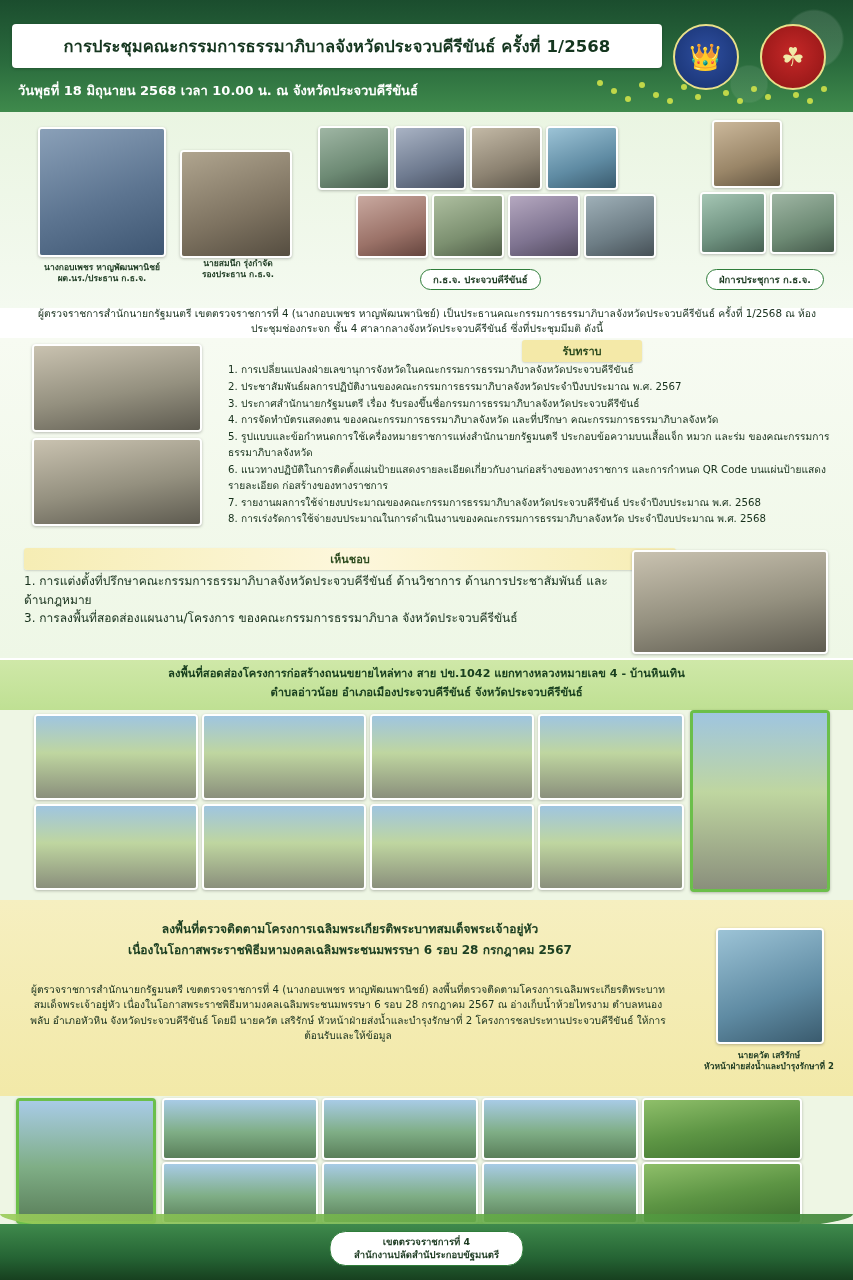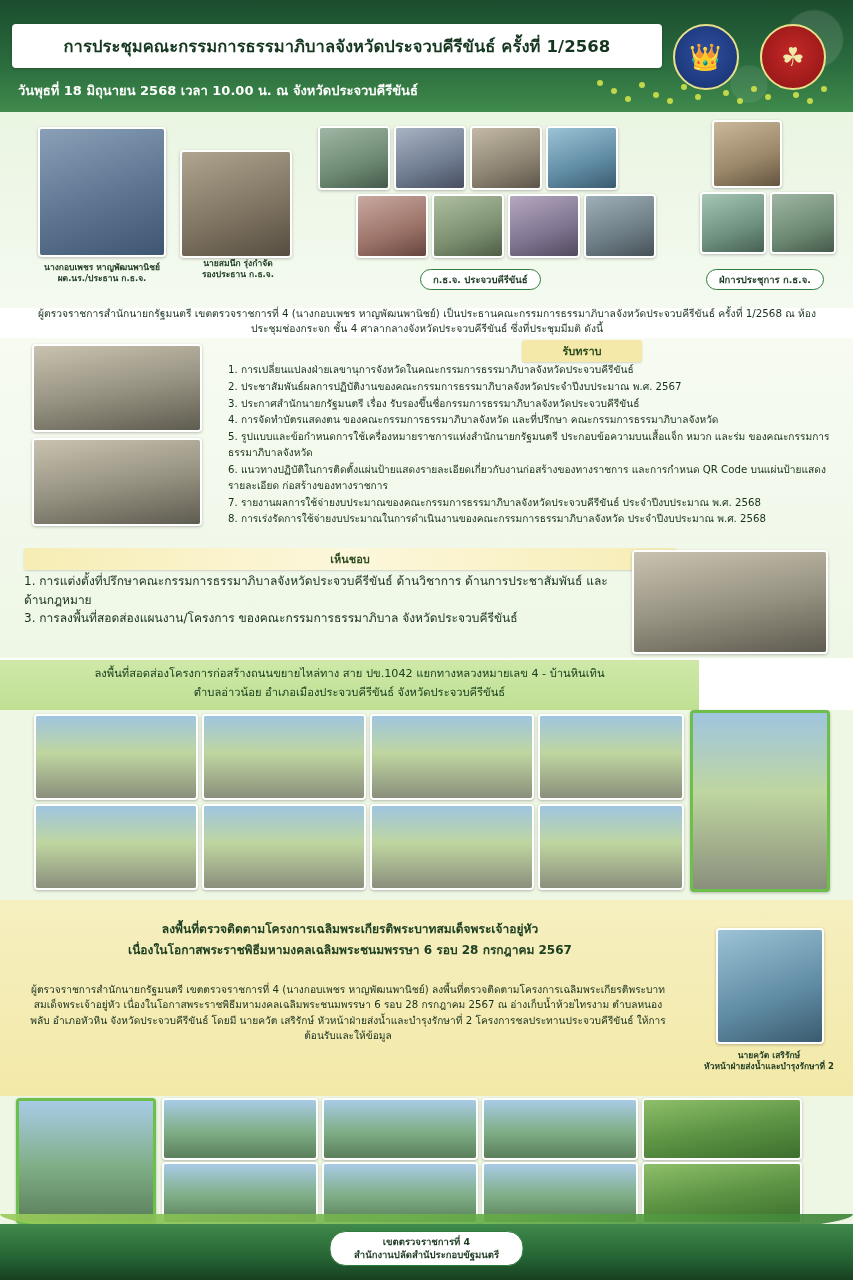--- a/index.html
+++ b/index.html
@@ -171,25 +171,25 @@
     top: 572px; left: 24px;
     width: 590px;
     font-size: 12px;
     line-height: 1.55;
     color: #16301b;
   }
 
   
   .band-green {
     position: absolute;
-    left: 0; width: 699px;
+    left: 0; width: 853px;
     background: linear-gradient(180deg,#cfe8a8 0%, #bfe093 100%);
     color: #19401f;
     text-align: center;
-    font-weight: normal;
+    font-weight: bold;
   }
   .band-title { font-size: 11.2px; line-height: 1.5; padding-top: 6px; }
 
   .photo-band {
     position: absolute;
     left: 0; width: 853px;
     background: #eef6e4;
   }
 
   

